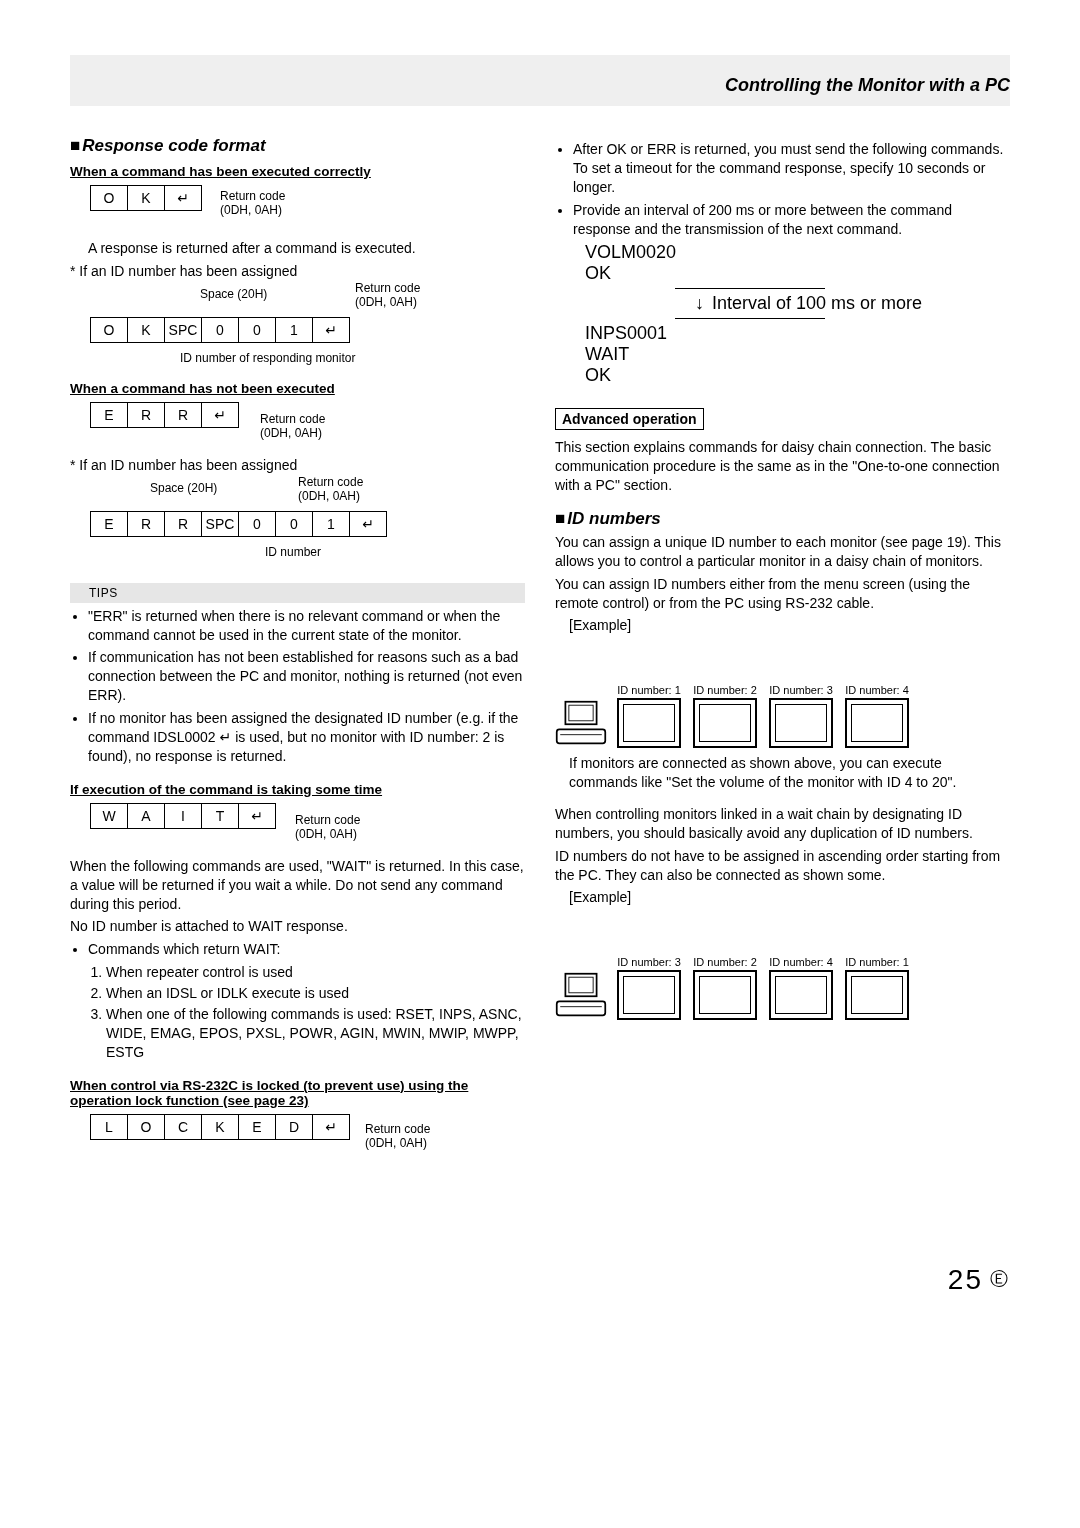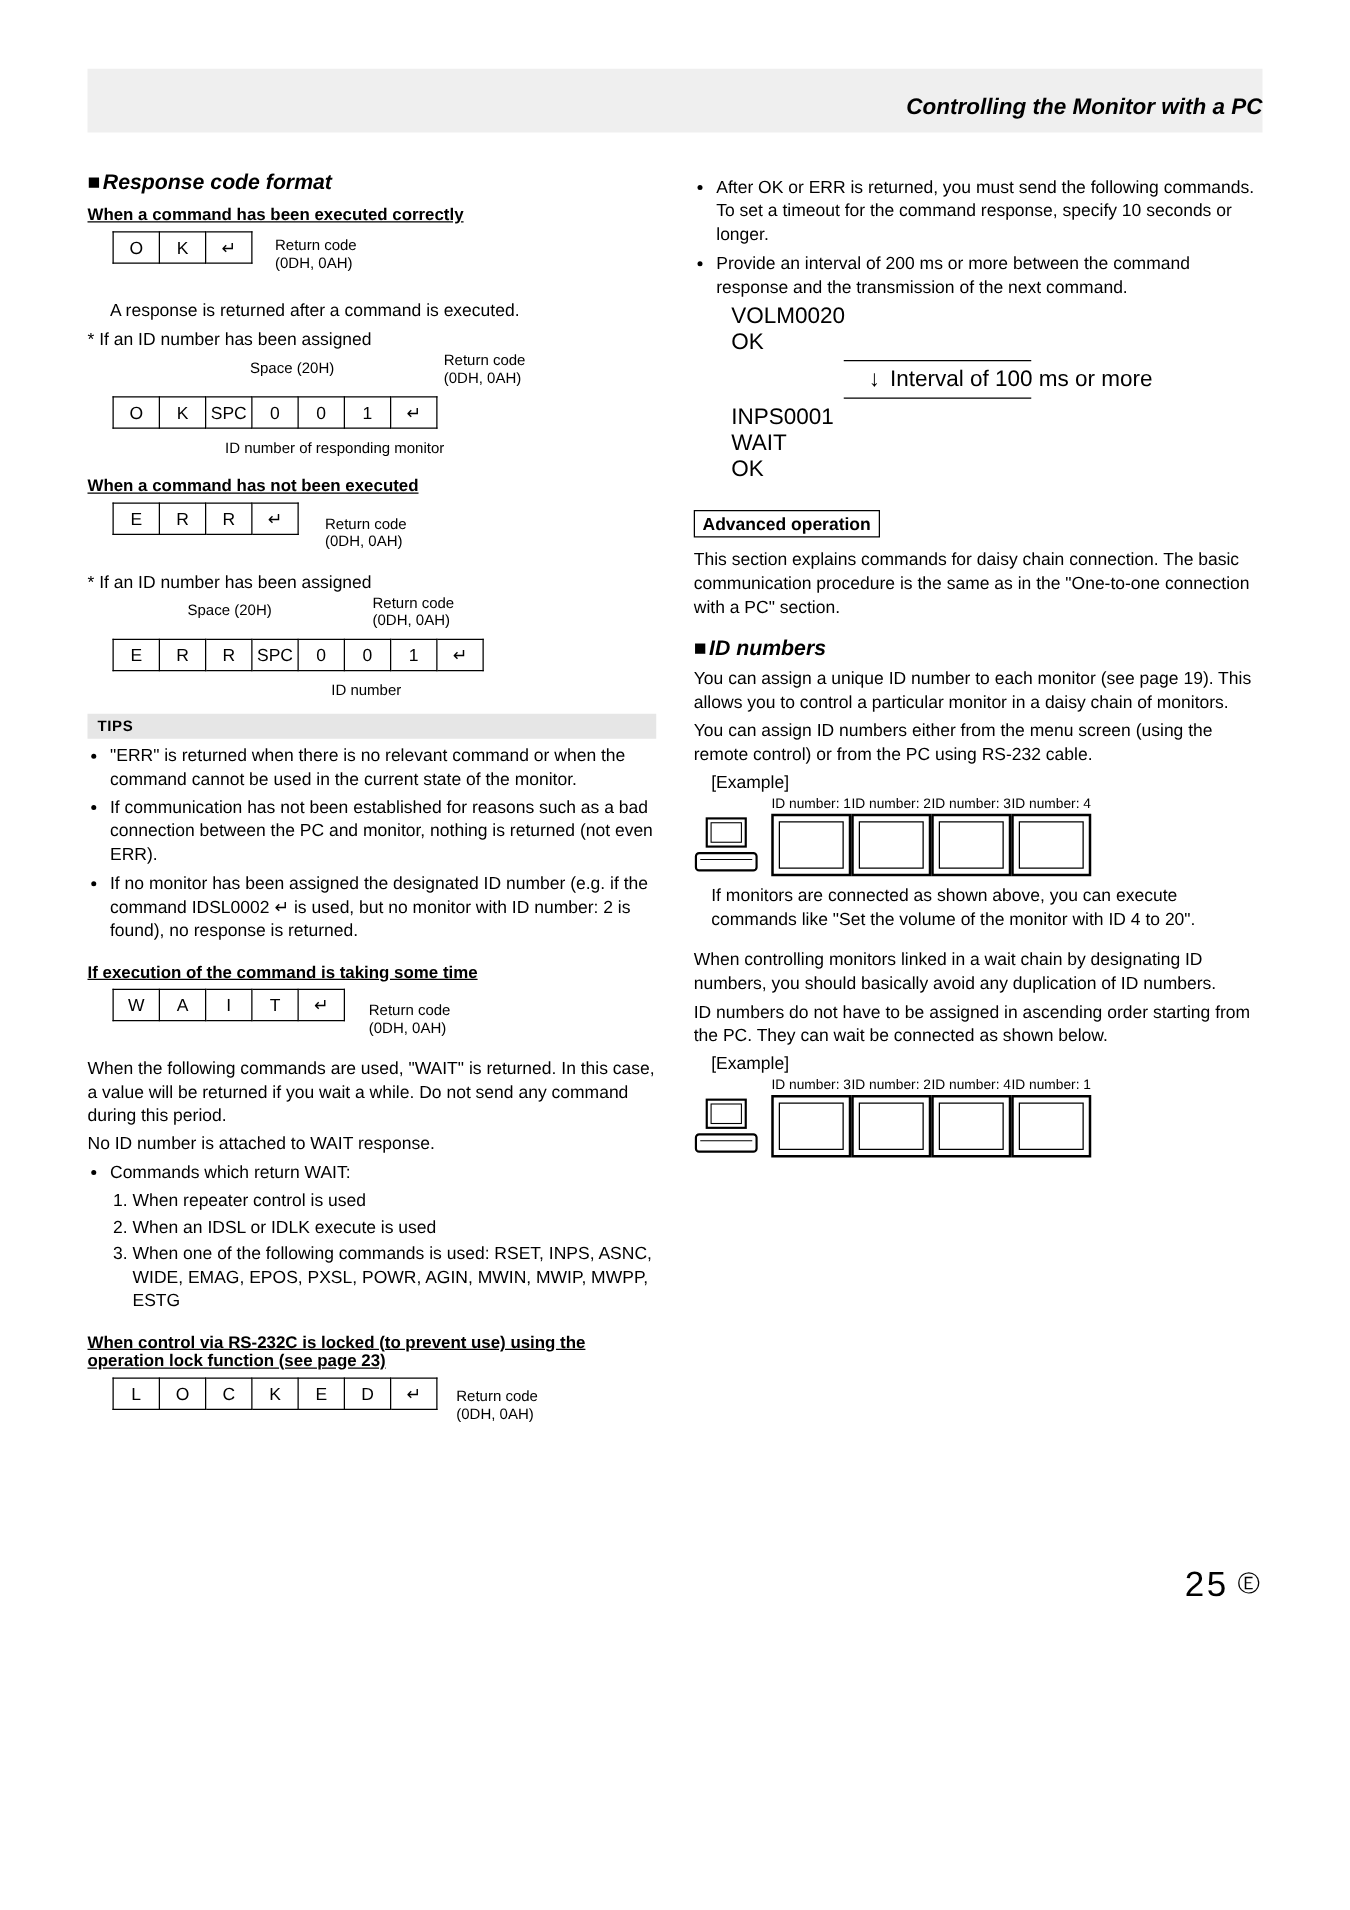--- a/index.html
+++ b/index.html
@@ -58,23 +58,23 @@
     border: 1px solid #000;
     width: 34px;
     height: 22px;
     text-align: center;
     font-size: 14px;
   }
   .label-small { font-size: 12px; }
   .tips-header {
     background: #e6e6e6;
     font-size: 12px;
-    padding: 3px 8px;
-    margin-top: 12px;
-    font-weight: bold;
+    padding: 3px 19px;
+    margin-top: 24px;
+    font-weight: normal;
     letter-spacing: 0.5px;
   }
   .adv-op-box {
     border: 1px solid #000;
     display: inline-block;
     padding: 2px 6px;
     font-weight: bold;
     font-size: 14px;
     margin-bottom: 4px;
   }
@@ -82,21 +82,22 @@
     display: flex;
     align-items: flex-end;
     gap: 10px;
     margin: 4px 0 6px 0;
   }
   .pc-icon {
     width: 52px;
   }
   .monitors {
     display: flex;
-    gap: 0;
+    gap: 12px;
+    margin-top: 47px;
   }
   .monitor-group {
     text-align: center;
   }
   .monitor-label { font-size: 11px; }
   .monitor-box {
     border: 2px solid #000;
     width: 60px;
     height: 46px;
     position: relative;
@@ -348,21 +349,21 @@
             </div>
           <div class="monitor-group">
               <div class="monitor-label">ID number: 4</div>
               <div class="monitor-box"></div>
             </div>
         </div>
       </div>
       <p style="margin-left:14px;">If monitors are connected as shown above, you can execute commands like "Set the volume of the monitor with ID 4 to 20".</p>
 
       <p style="margin-top:14px;">When controlling monitors linked in a wait chain by designating ID numbers, you should basically avoid any duplication of ID numbers.</p>
-      <p>ID numbers do not have to be assigned in ascending order starting from the PC. They can wait be connected as shown below.</p>
+      <p>ID numbers do not have to be assigned in ascending order starting from the PC. They can also be connected as shown some.</p>
 
       <div style="margin-left:14px;">[Example]</div>
       <div class="example-row">
         <svg class="pc-icon" viewBox="0 0 60 55">
           <rect x="12" y="2" width="36" height="26" fill="none" stroke="#000" stroke-width="2"></rect>
           <rect x="16" y="6" width="28" height="18" fill="none" stroke="#000"></rect>
           <rect x="2" y="34" width="56" height="16" rx="3" fill="none" stroke="#000" stroke-width="2"></rect>
           <line x1="6" y1="40" x2="54" y2="40" stroke="#000"></line>
         </svg>
         <div class="monitors">

